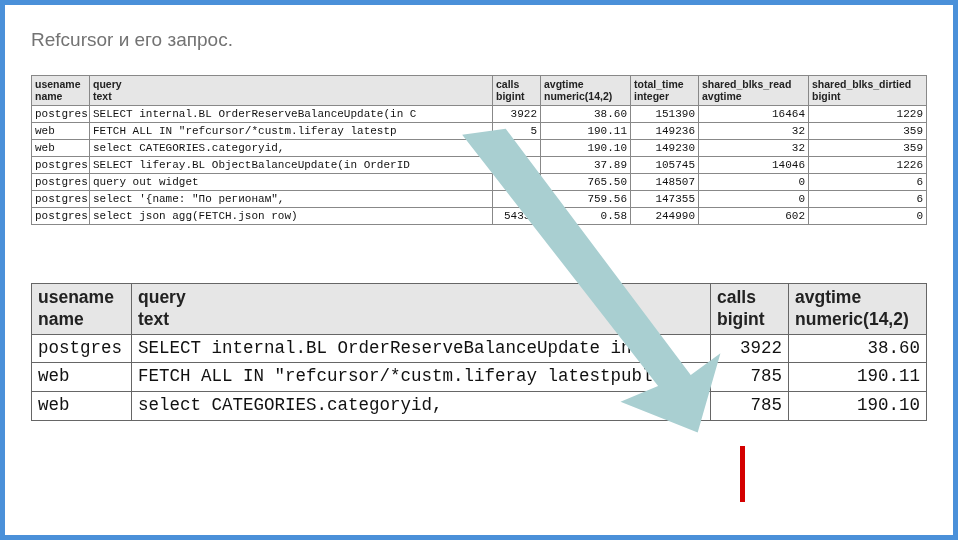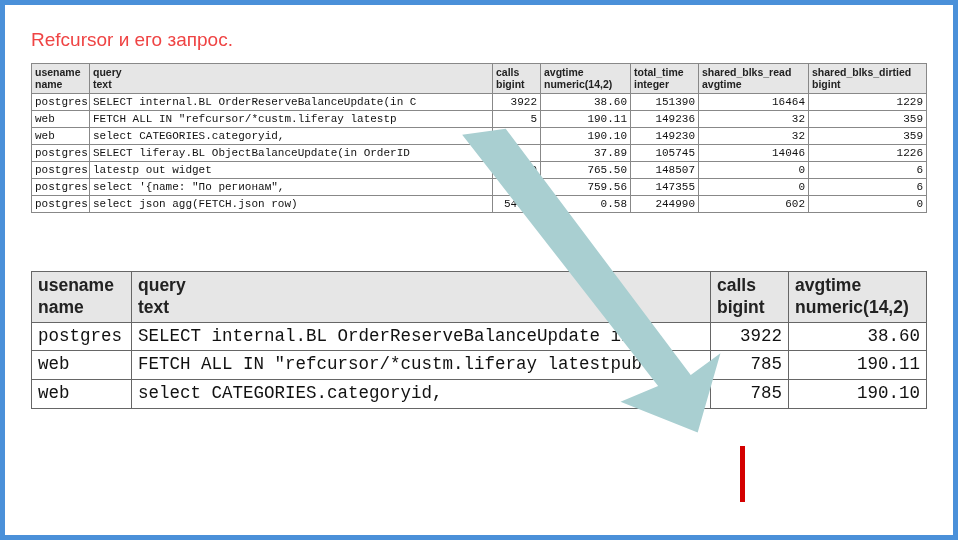--- a/index.html
+++ b/index.html
@@ -6,21 +6,21 @@
   body{
     font-family:Arial,Helvetica,sans-serif;
     background:#fff;
     width:958px;height:540px;
     box-sizing:border-box;
     border:5px solid #4a90d9;
     position:relative;
     overflow:hidden;
   }
   .slide{padding:22px 26px 0 26px}
-  .title{font-size:19px;color:#ef4444;line-height:1.35;margin-bottom:10px}
+  .title{font-size:19px;color:#737373;line-height:1.35;margin-bottom:22px}
 
   
   table.tbl-small{
     border-collapse:collapse;font-size:11px;color:#111;
     width:100%;table-layout:fixed;
   }
   table.tbl-small th,table.tbl-small td{
     border:1px solid #888;padding:2px 3px;vertical-align:top;
     background:#fff;white-space:nowrap;overflow:hidden;
   }
@@ -118,21 +118,21 @@
           <td class="mono">postgres</td>
           <td class="mono">SELECT liferay.BL ObjectBalanceUpdate(in OrderID</td>
           <td class="num"></td>
           <td class="num">37.89</td>
           <td class="num">105745</td>
           <td class="num">14046</td>
           <td class="num">1226</td>
         </tr>
         <tr>
           <td class="mono">postgres</td>
-          <td class="mono">latestp out widget</td>
+          <td class="mono">query out widget</td>
           <td class="num">19</td>
           <td class="num">765.50</td>
           <td class="num">148507</td>
           <td class="num">0</td>
           <td class="num">6</td>
         </tr>
         <tr>
           <td class="mono">postgres</td>
           <td class="mono">select '{name: "По регионам",</td>
           <td class="num">194</td>

